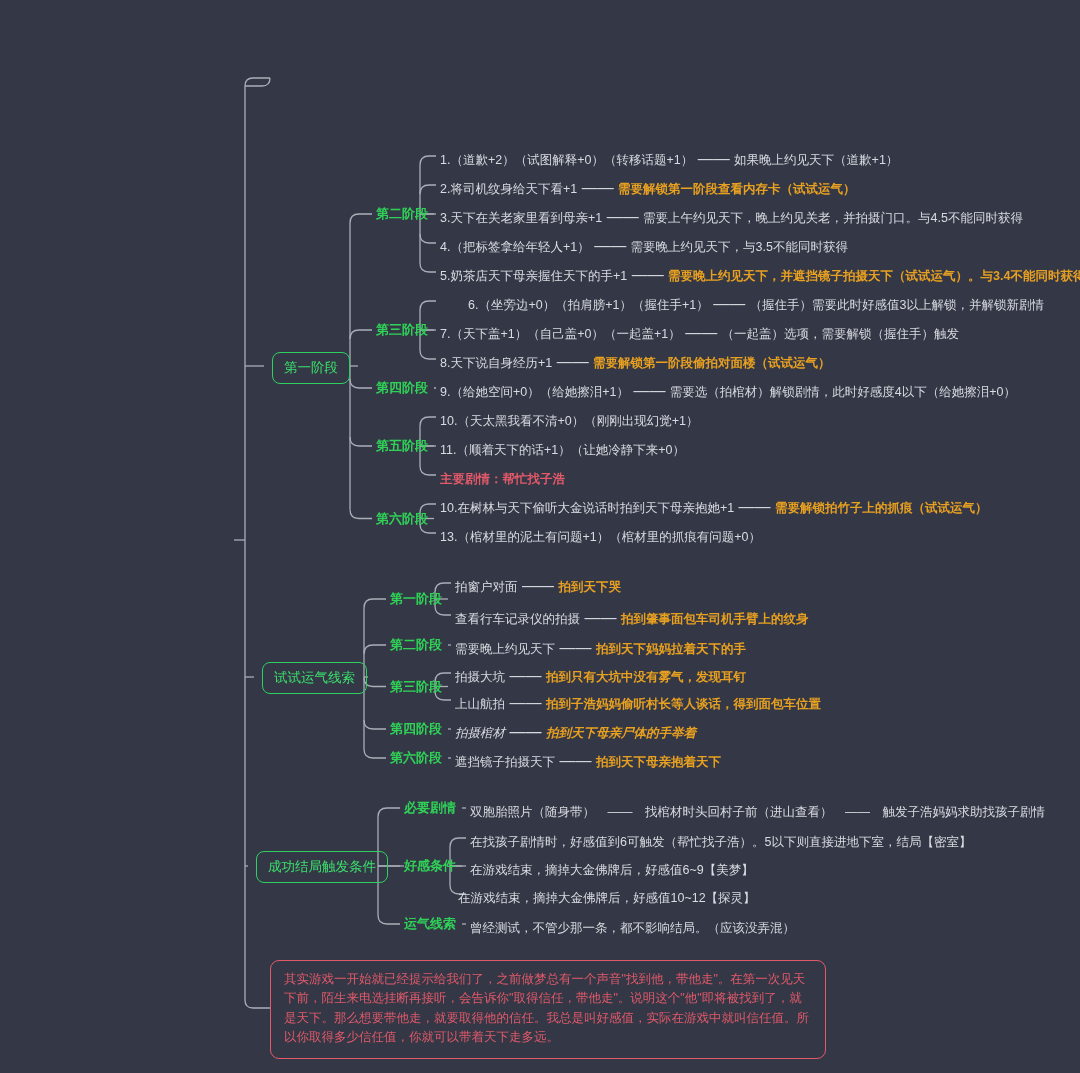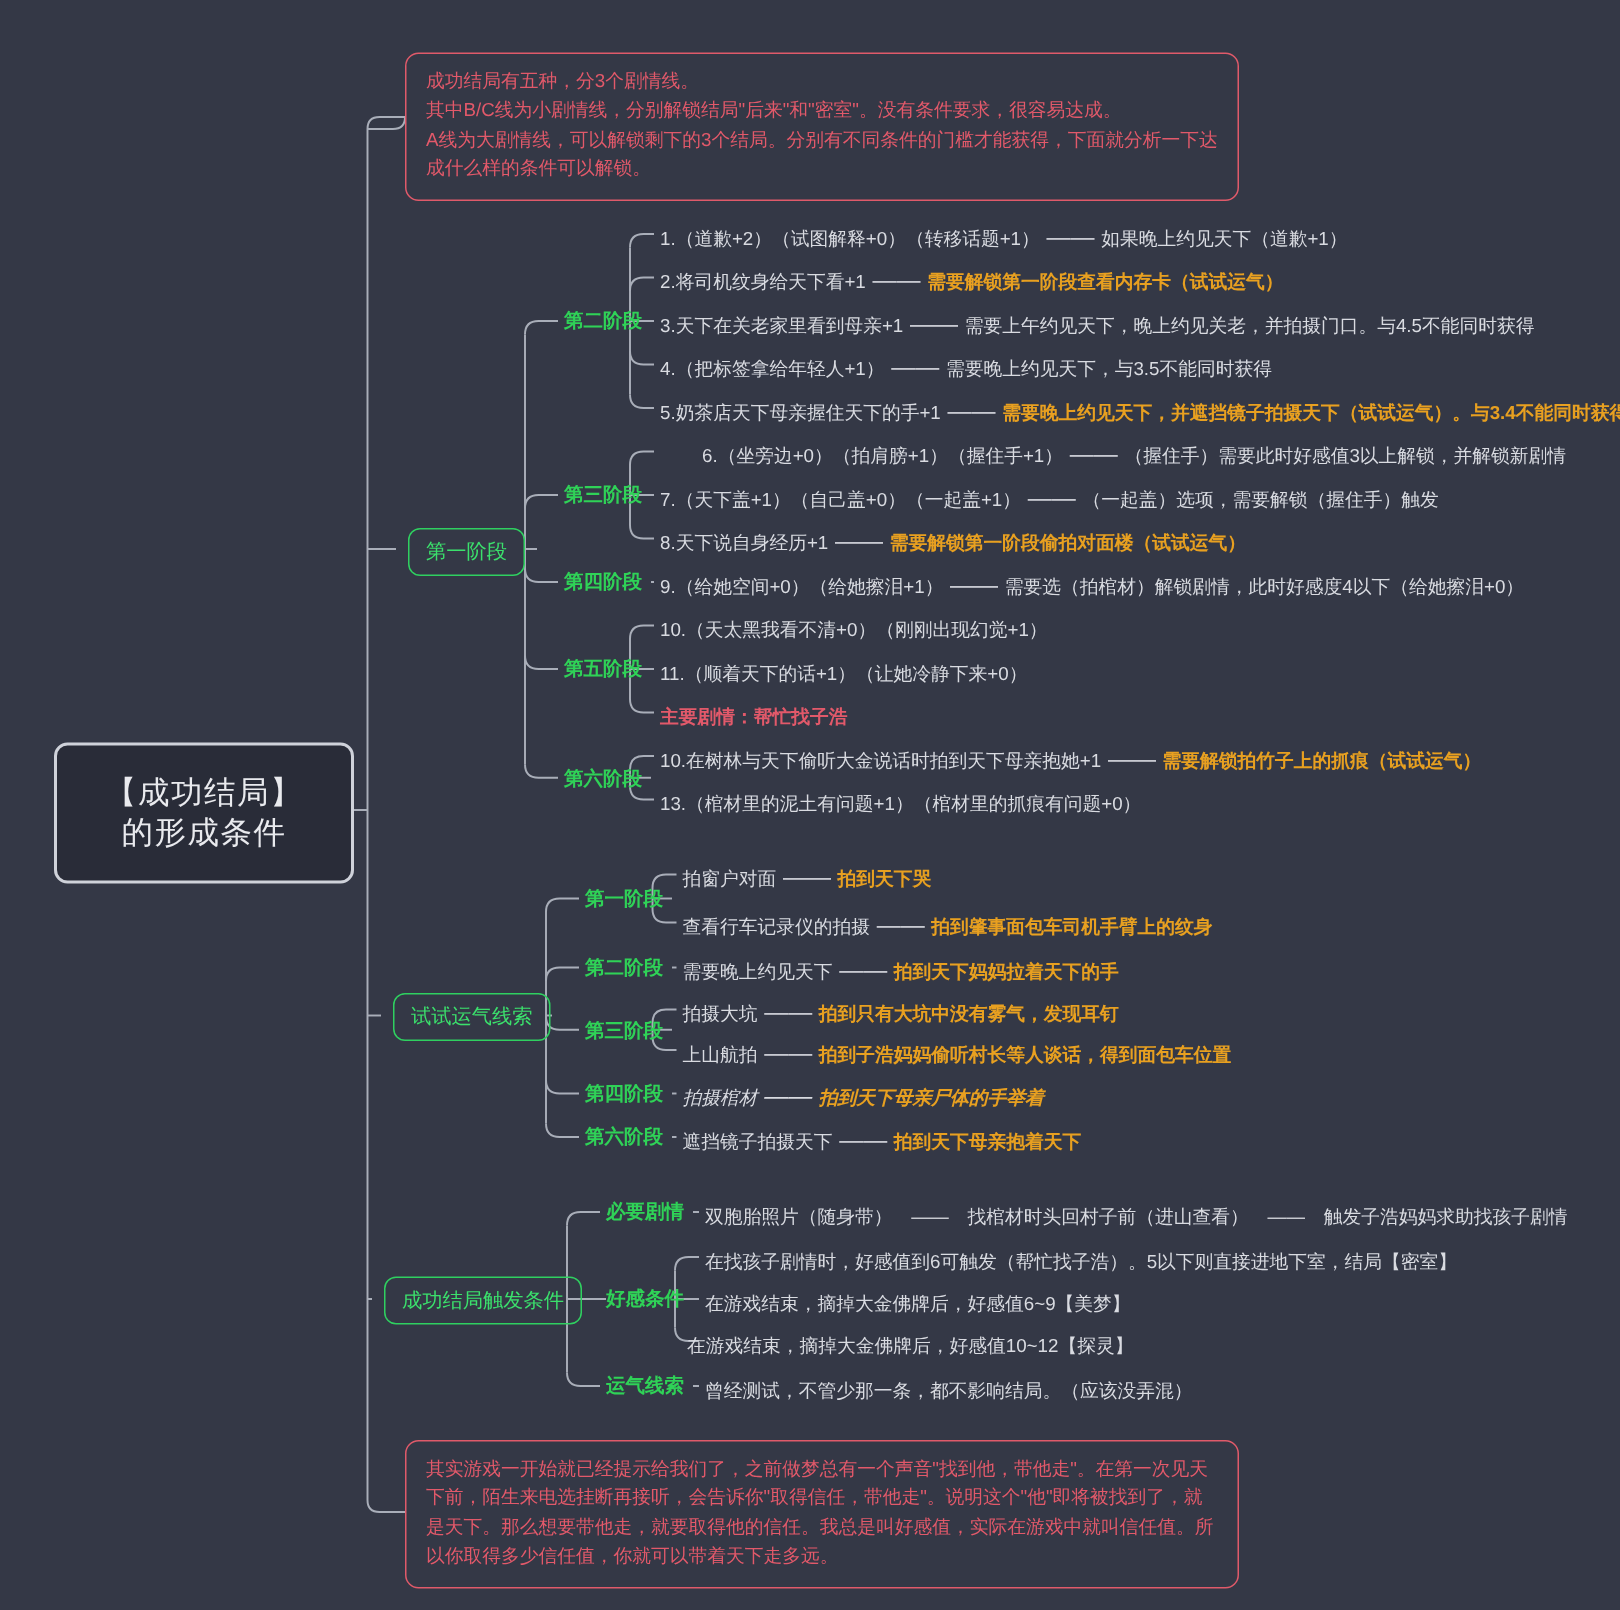--- a/index.html
+++ b/index.html
@@ -110,30 +110,21 @@
       <path d="M378 866 L400 866" fill="none" stroke="#a9aeb9" stroke-width="1.3"></path>
       <path d="M462 866 L450 866" fill="none" stroke="#a9aeb9" stroke-width="1.3"></path>
       <path d="M450 847 L450 885" fill="none" stroke="#a9aeb9" stroke-width="1.3"></path>
       <path d="M450 847 Q450 838 459 838 L466 838" fill="none" stroke="#a9aeb9" stroke-width="1.3"></path>
       <path d="M450 866 L466 866" fill="none" stroke="#a9aeb9" stroke-width="1.3"></path>
       <path d="M450 885 Q450 894 459 894 L466 894" fill="none" stroke="#a9aeb9" stroke-width="1.3"></path>
       <path d="M378 915 Q378 924 387 924 L400 924" fill="none" stroke="#a9aeb9" stroke-width="1.3"></path>
       <path d="M462 924 L466 924" fill="none" stroke="#a9aeb9" stroke-width="1.3"></path>
     </svg>
 
-  <div class="node root">
-    <div>【成功结局】</div>
-    <div>的形成条件</div>
-  </div>
 
-  <div class="node callout" id="top-note" style="left:270px;top:35px;width:528px;">
-      <div>成功结局有五种，分3个剧情线。</div>
-      <div>其中B/C线为小剧情线，分别解锁结局"后来"和"密室"。没有条件要求，很容易达成。</div>
-      <div>A线为大剧情线，可以解锁剩下的3个结局。分别有不同条件的门槛才能获得，下面就分析一下达成什么样的条件可以解锁。</div>
-    </div>
 
   <div class="node callout" id="bottom-note" style="left:270px;top:960px;width:528px;">
       <div>其实游戏一开始就已经提示给我们了，之前做梦总有一个声音"找到他，带他走"。在第一次见天下前，陌生来电选挂断再接听，会告诉你"取得信任，带他走"。说明这个"他"即将被找到了，就是天下。那么想要带他走，就要取得他的信任。我总是叫好感值，实际在游戏中就叫信任值。所以你取得多少信任值，你就可以带着天下走多远。</div>
     </div>
 
   <div class="node" style="left:272px;top:352px;">
     <span class="cat">第一阶段</span>
   </div>
   <div class="node" style="left:262px;top:662px;">
     <span class="cat">试试运气线索</span>

